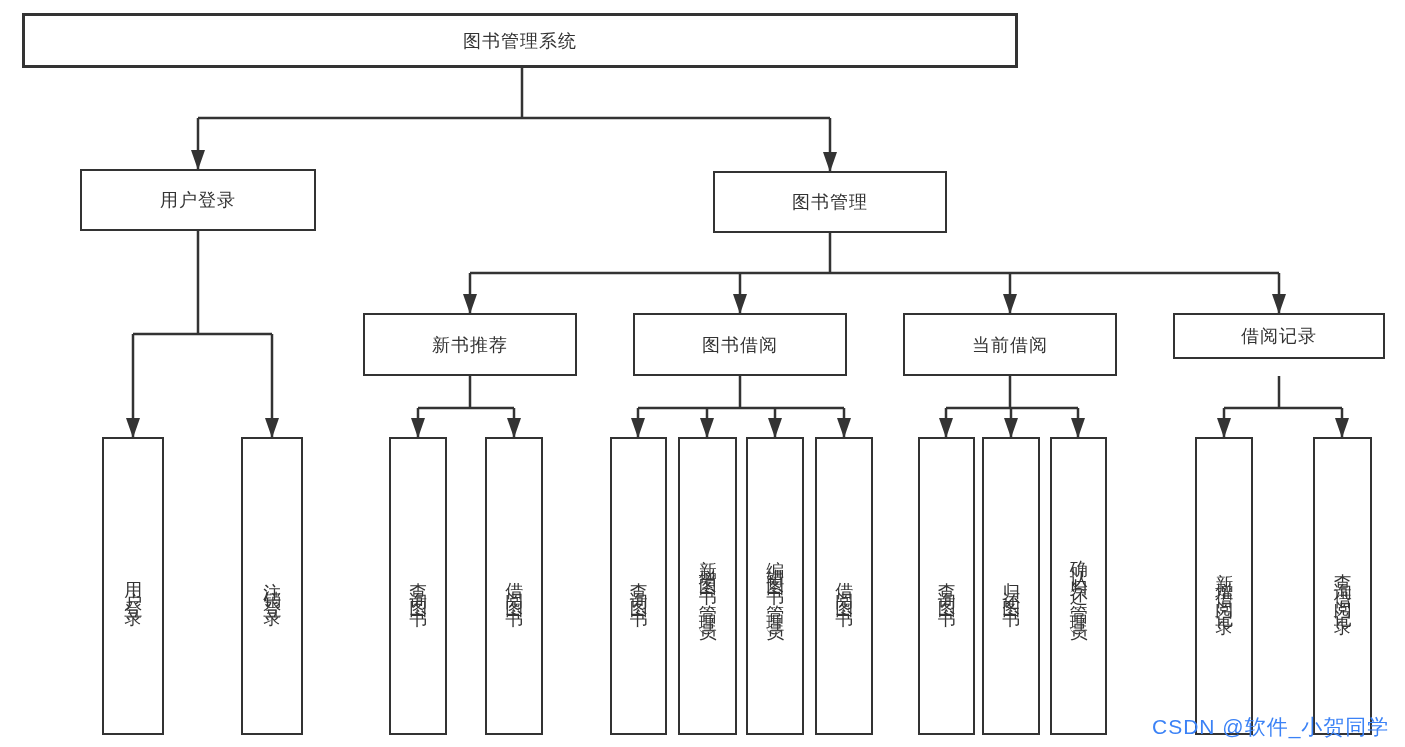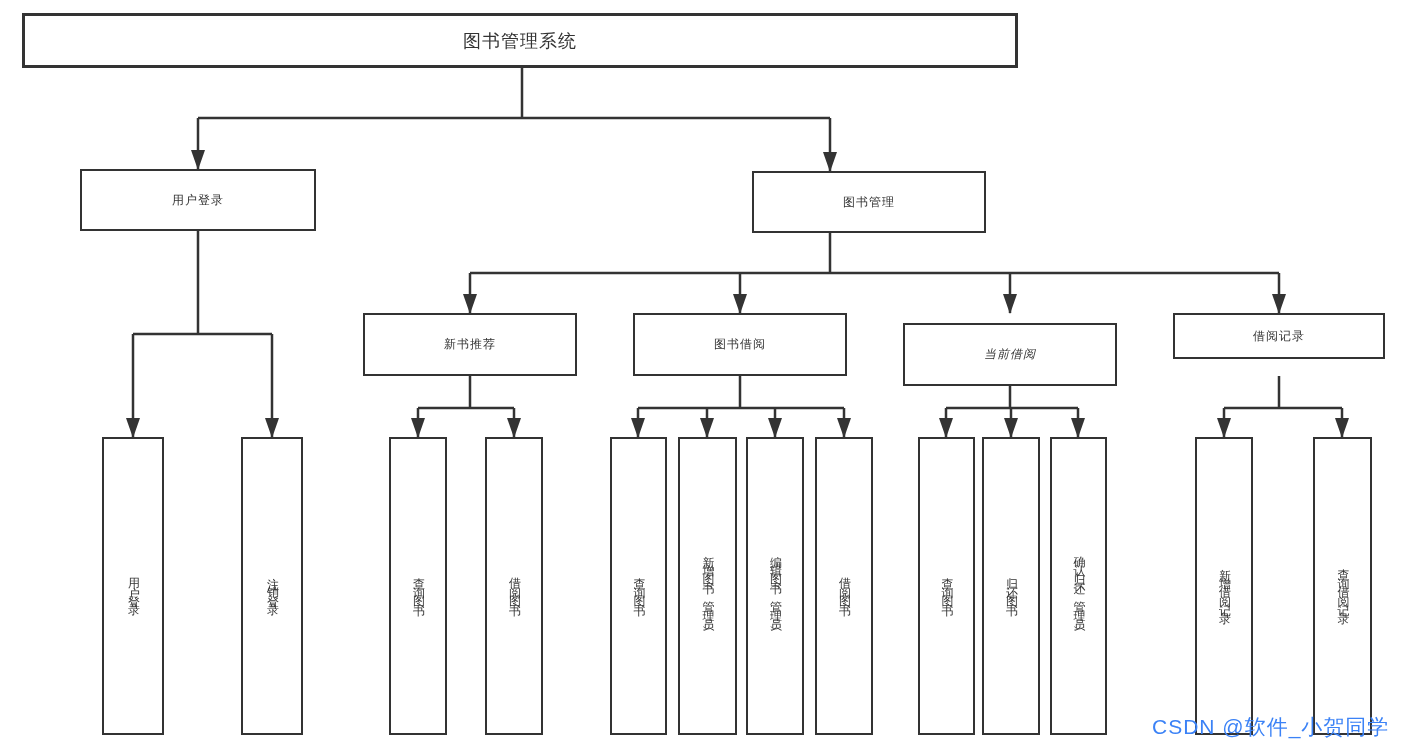--- a/index.html
+++ b/index.html
@@ -24,21 +24,21 @@
   .box {
     position: absolute;
     box-sizing: border-box;
     border: 2px solid #333333;
     background: #ffffff;
     color: #333333;
     display: flex;
     align-items: center;
     justify-content: center;
     z-index: 2;
-    font-size: 12px;
+    font-size: 18px;
   }
   .box.root { border-width: 3px; font-size: 18px; }
   .hlabel { white-space: nowrap; letter-spacing: 1px; }
   .vbox .vlabel {
     writing-mode: vertical-rl;
     text-orientation: mixed;
     letter-spacing: 9px;
     line-height: 1.15;
     white-space: nowrap;
   }
@@ -96,31 +96,31 @@
     </g>
   </svg>
 
   <div class="box root" style="left:22px; top:13px; width:996px; height:55px;">
     <span class="hlabel">图书管理系统</span>
   </div>
 
   <div class="box" style="left:80px; top:169px; width:236px; height:62px;">
     <span class="hlabel">用户登录</span>
   </div>
-  <div class="box" style="left:713px; top:171px; width:234px; height:62px;margin-left:39px;">
+  <div class="box" style="left:713px; top:171px; width:234px; height:62px;">
     <span class="hlabel">图书管理</span>
   </div>
 
   <div class="box" style="left:633px; top:313px; width:214px; height:63px;">
     <span class="hlabel">图书借阅</span>
   </div>
   <div class="box" style="left:363px; top:313px; width:214px; height:63px;">
     <span class="hlabel">新书推荐</span>
   </div>
-  <div class="box" style="left:903px; top:323px; width:214px; height:63px;font-style:italic;">
+  <div class="box" style="left:903px; top:313px; width:214px; height:63px;">
     <span class="hlabel">当前借阅</span>
   </div>
   <div class="box" style="left:1173px; top:313px; width:212px; height:46px;">
     <span class="hlabel">借阅记录</span>
   </div>
 
   <div class="box vbox" style="left:102px; top:437px; width:62px; height:298px;">
     <span class="vlabel">用户登录</span>
   </div>
   <div class="box vbox" style="left:241px; top:437px; width:62px; height:298px;">

